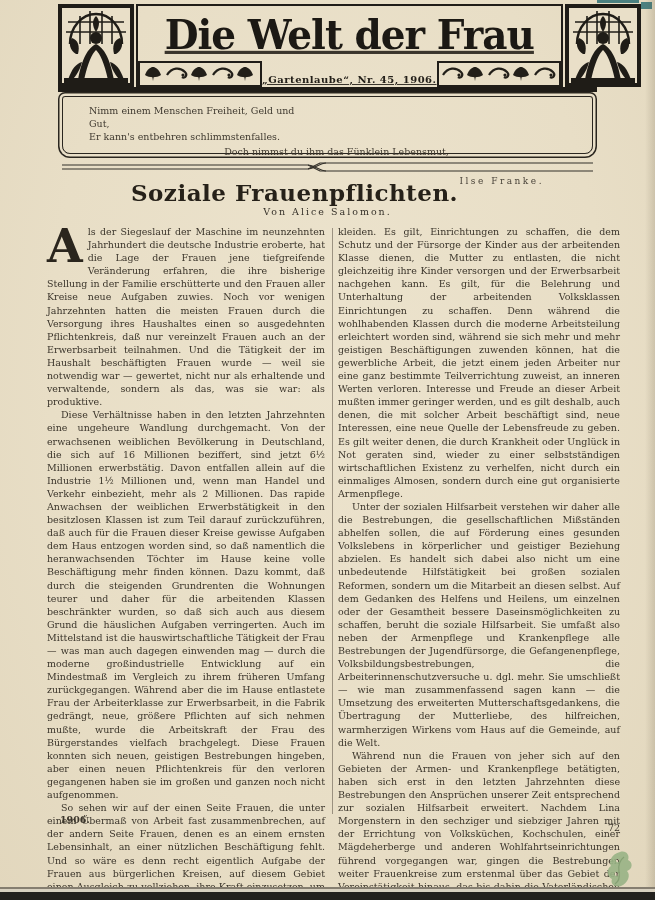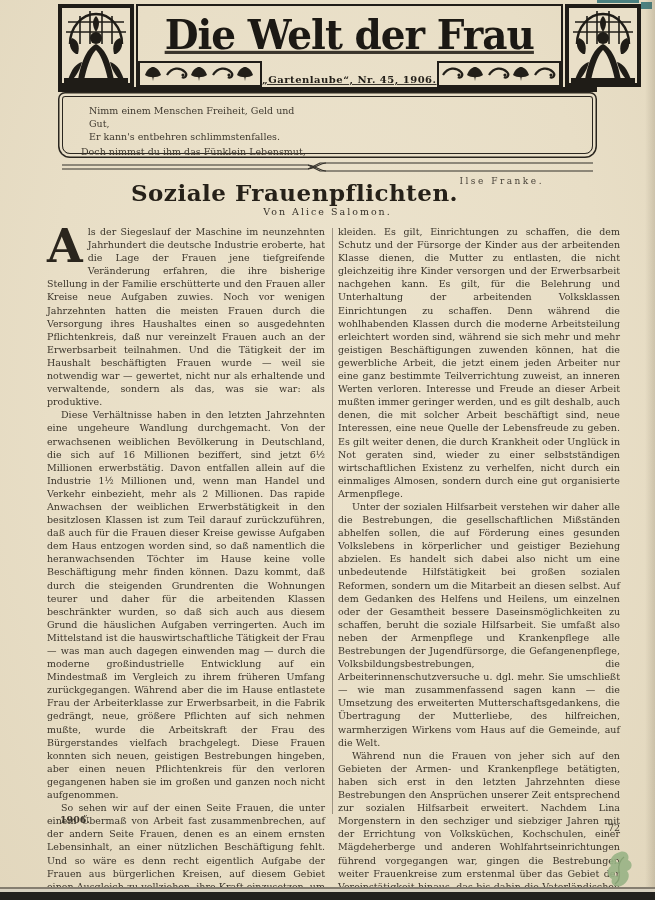--- a/index.html
+++ b/index.html
@@ -24,21 +24,21 @@
   .smudge{position:absolute;background:#17616a;opacity:.75;}
   
   .epigraph{
     position:absolute;left:62px;top:96px;width:531px;height:58px;box-sizing:border-box;
     border:1.5px solid #2a261f;border-radius:3px 3px 8px 8px;
     box-shadow:0 0 0 2.5px #e9dfc8, 0 0 0 4px #2a261f;
     display:flex;padding:7px 0 0 0;font-size:9.5px;line-height:13px;color:#403a30;flex-direction:column;
   }
   .quote-left{width:250px;padding-left:26px;box-sizing:border-box;}
   .quote-divider{width:1px;background:#4a443a;height:34px;margin-top:2px;}
-  .quote-right{flex:1;padding-left:18px;position:relative;}
+  .quote-right{flex:1;padding-left:18px;position:relative;text-align:center;}
   .quote-attrib{position:absolute;right:48px;top:30px;font-size:9px;letter-spacing:2.5px;color:#4a443a;}
   .knot{position:absolute;left:58px;top:160px;width:539px;height:14px;}
   
   .article-title{position:absolute;left:0;top:179px;width:589px;text-align:center;
     font-size:23px;font-weight:bold;color:#262119;letter-spacing:0.5px;}
   .byline{position:absolute;left:0;top:206px;width:655px;text-align:center;
     font-size:9.5px;color:#37322a;letter-spacing:2px;}
   
   .col{position:absolute;top:225px;font-size:9.5px;line-height:13.1px;text-align:justify;
     color:#3b352b;}

